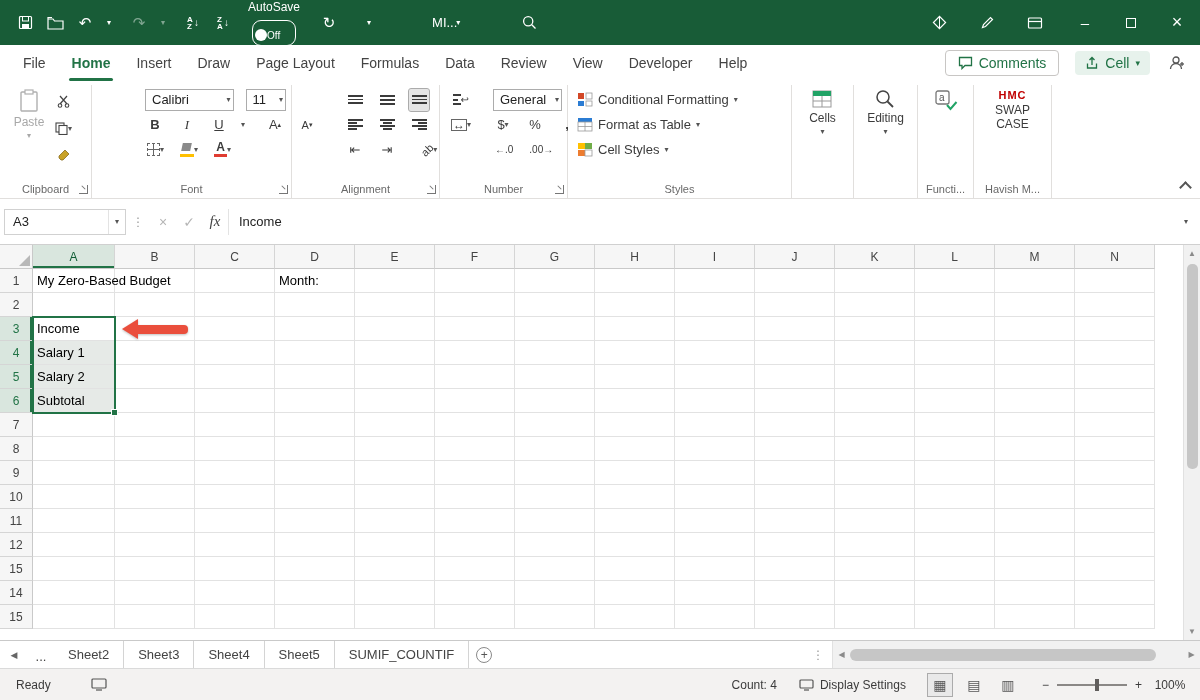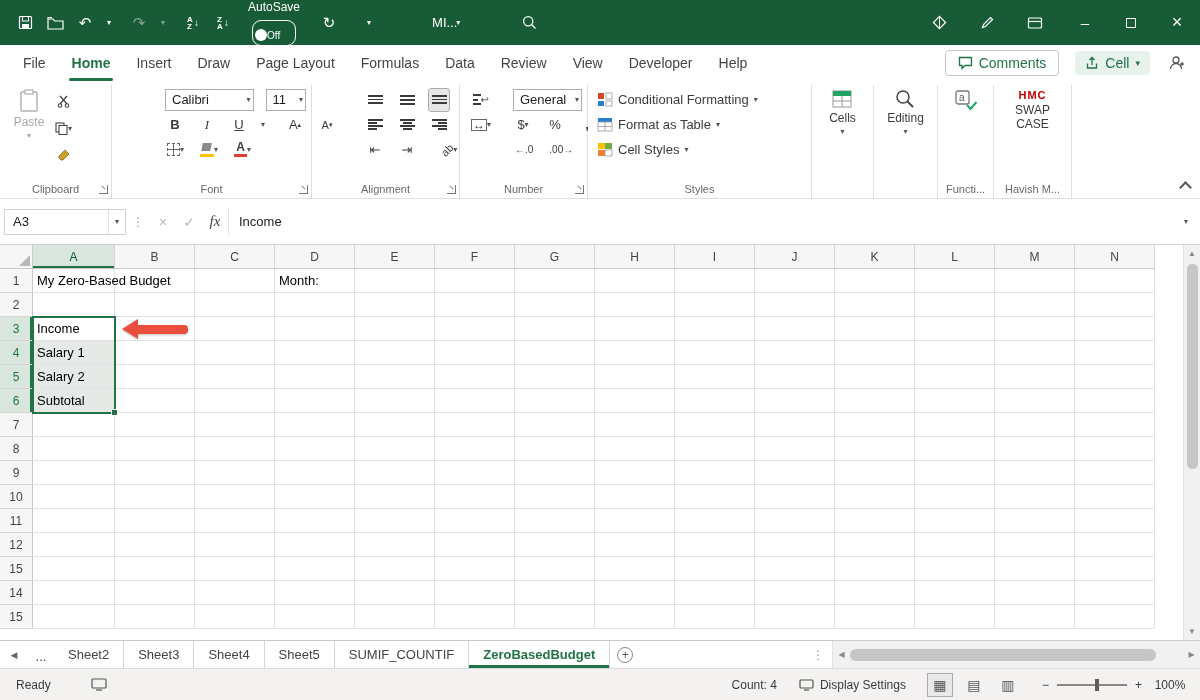--- a/index.html
+++ b/index.html
@@ -242,21 +242,21 @@
           <circle cx="8" cy="5" r="3" fill="none" stroke="#555" stroke-width="1.3"></circle>
           <path d="M2.5 14 a5.5 5.5 0 0 1 11 0" fill="none" stroke="#555" stroke-width="1.3"></path>
           <line x1="14" y1="7" x2="14" y2="11" stroke="#555" stroke-width="1.3"></line>
           <line x1="12" y1="9" x2="16" y2="9" stroke="#555" stroke-width="1.3"></line>
         </svg>
     </span>
   </div>
 
   <div class="ribbon">
 
-    <div class="grp" style="width:112px">
+    <div class="grp" style="width:92px">
       <div class="bigbtn muted" style="width:48px">
         <svg width="22" height="24" viewBox="0 0 22 24">
             <rect x="3" y="3" width="16" height="19" rx="1" fill="none" stroke="#b0b0b0" stroke-width="1.4"></rect>
             <rect x="7" y="1" width="8" height="4" fill="#fff" stroke="#b0b0b0" stroke-width="1.2"></rect>
           </svg>
         <span>Paste</span>
         <span class="chev9">▾</span>
       </div>
       <div class="col" style="justify-content:flex-start; gap:5px; padding-top:3px">
         <span class="sbtn">
@@ -787,21 +787,20 @@
   </div>
 
   <div class="sheetbar">
     <span class="sb-nav">◀</span>
     <span class="sb-ellipsis">...</span>
     <span class="stab">Sheet2</span>
     <span class="stab">Sheet3</span>
     <span class="stab">Sheet4</span>
     <span class="stab">Sheet5</span>
     <span class="stab">SUMIF_COUNTIF</span>
-    <span class="stab active">ZeroBasedBudget</span>
     <span class="addsheet">
         <span class="plus">+</span>
       </span>
     <span class="sb-spacer"></span>
     <span class="sb-grip">⋮</span>
     <span class="hscroll">
       <span class="hs-btn">◀</span>
       <span class="hs-track">
           <span class="hs-thumb"></span>
         </span>

